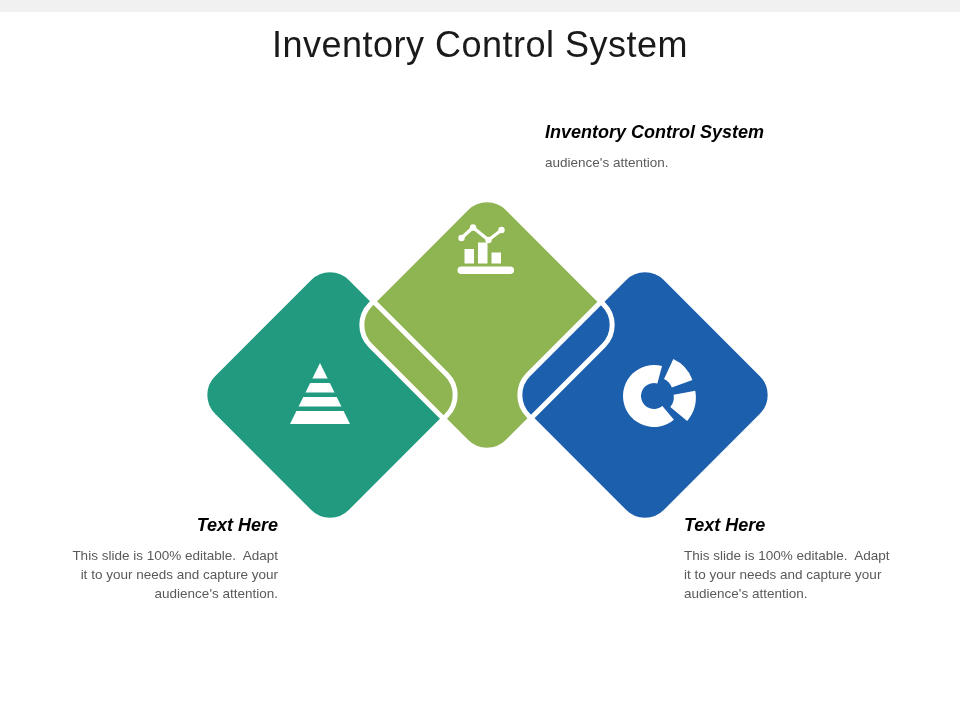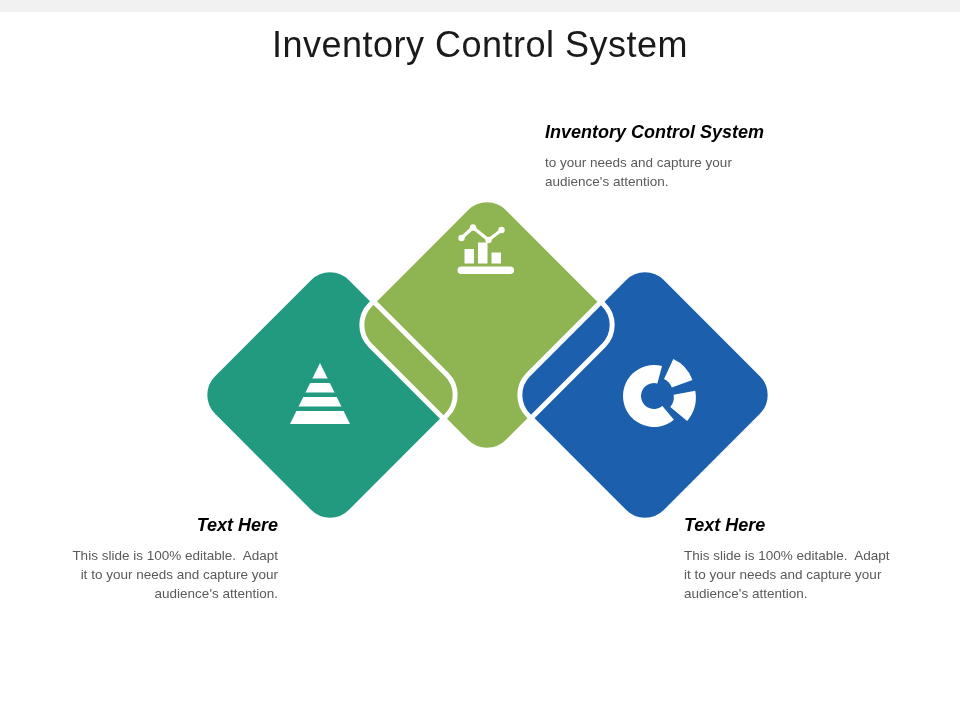--- a/index.html
+++ b/index.html
@@ -66,21 +66,20 @@
 
     <g fill="#ffffff">
       <path d="M662.03 366.06 A31 31 0 1 0 673.93 419.75 L662.36 405.96 A13 13 0 1 1 657.36 383.45 Z"></path>
       <path d="M673.33 359.09 A37 37 0 0 1 692.46 379.97 L671.79 387.49 A15 15 0 0 0 664.03 379.03 Z"></path>
       <path d="M695.27 390.87 A37 37 0 0 1 687.17 421.07 L670.32 406.93 A15 15 0 0 0 673.60 394.69 Z"></path>
     </g>
   </svg>
 
   <div class="callout co-top-right">
     <div class="co-heading" style="color: rgb(0, 0, 0);">Inventory Control System</div>
-    <div class="co-line" style="color: rgb(89, 89, 89);">to your needs and capture your</div>
     <div class="co-line" style="color: rgb(89, 89, 89);">audience's attention.</div>
   </div>
 
   <div class="callout co-bottom-left">
     <div class="co-heading" style="color: rgb(0, 0, 0);">Text Here</div>
     <div class="co-line" style="color: rgb(89, 89, 89);">This slide is 100% editable.  Adapt</div>
     <div class="co-line" style="color: rgb(89, 89, 89);">it to your needs and capture your</div>
     <div class="co-line" style="color: rgb(89, 89, 89);">audience's attention.</div>
   </div>
 

